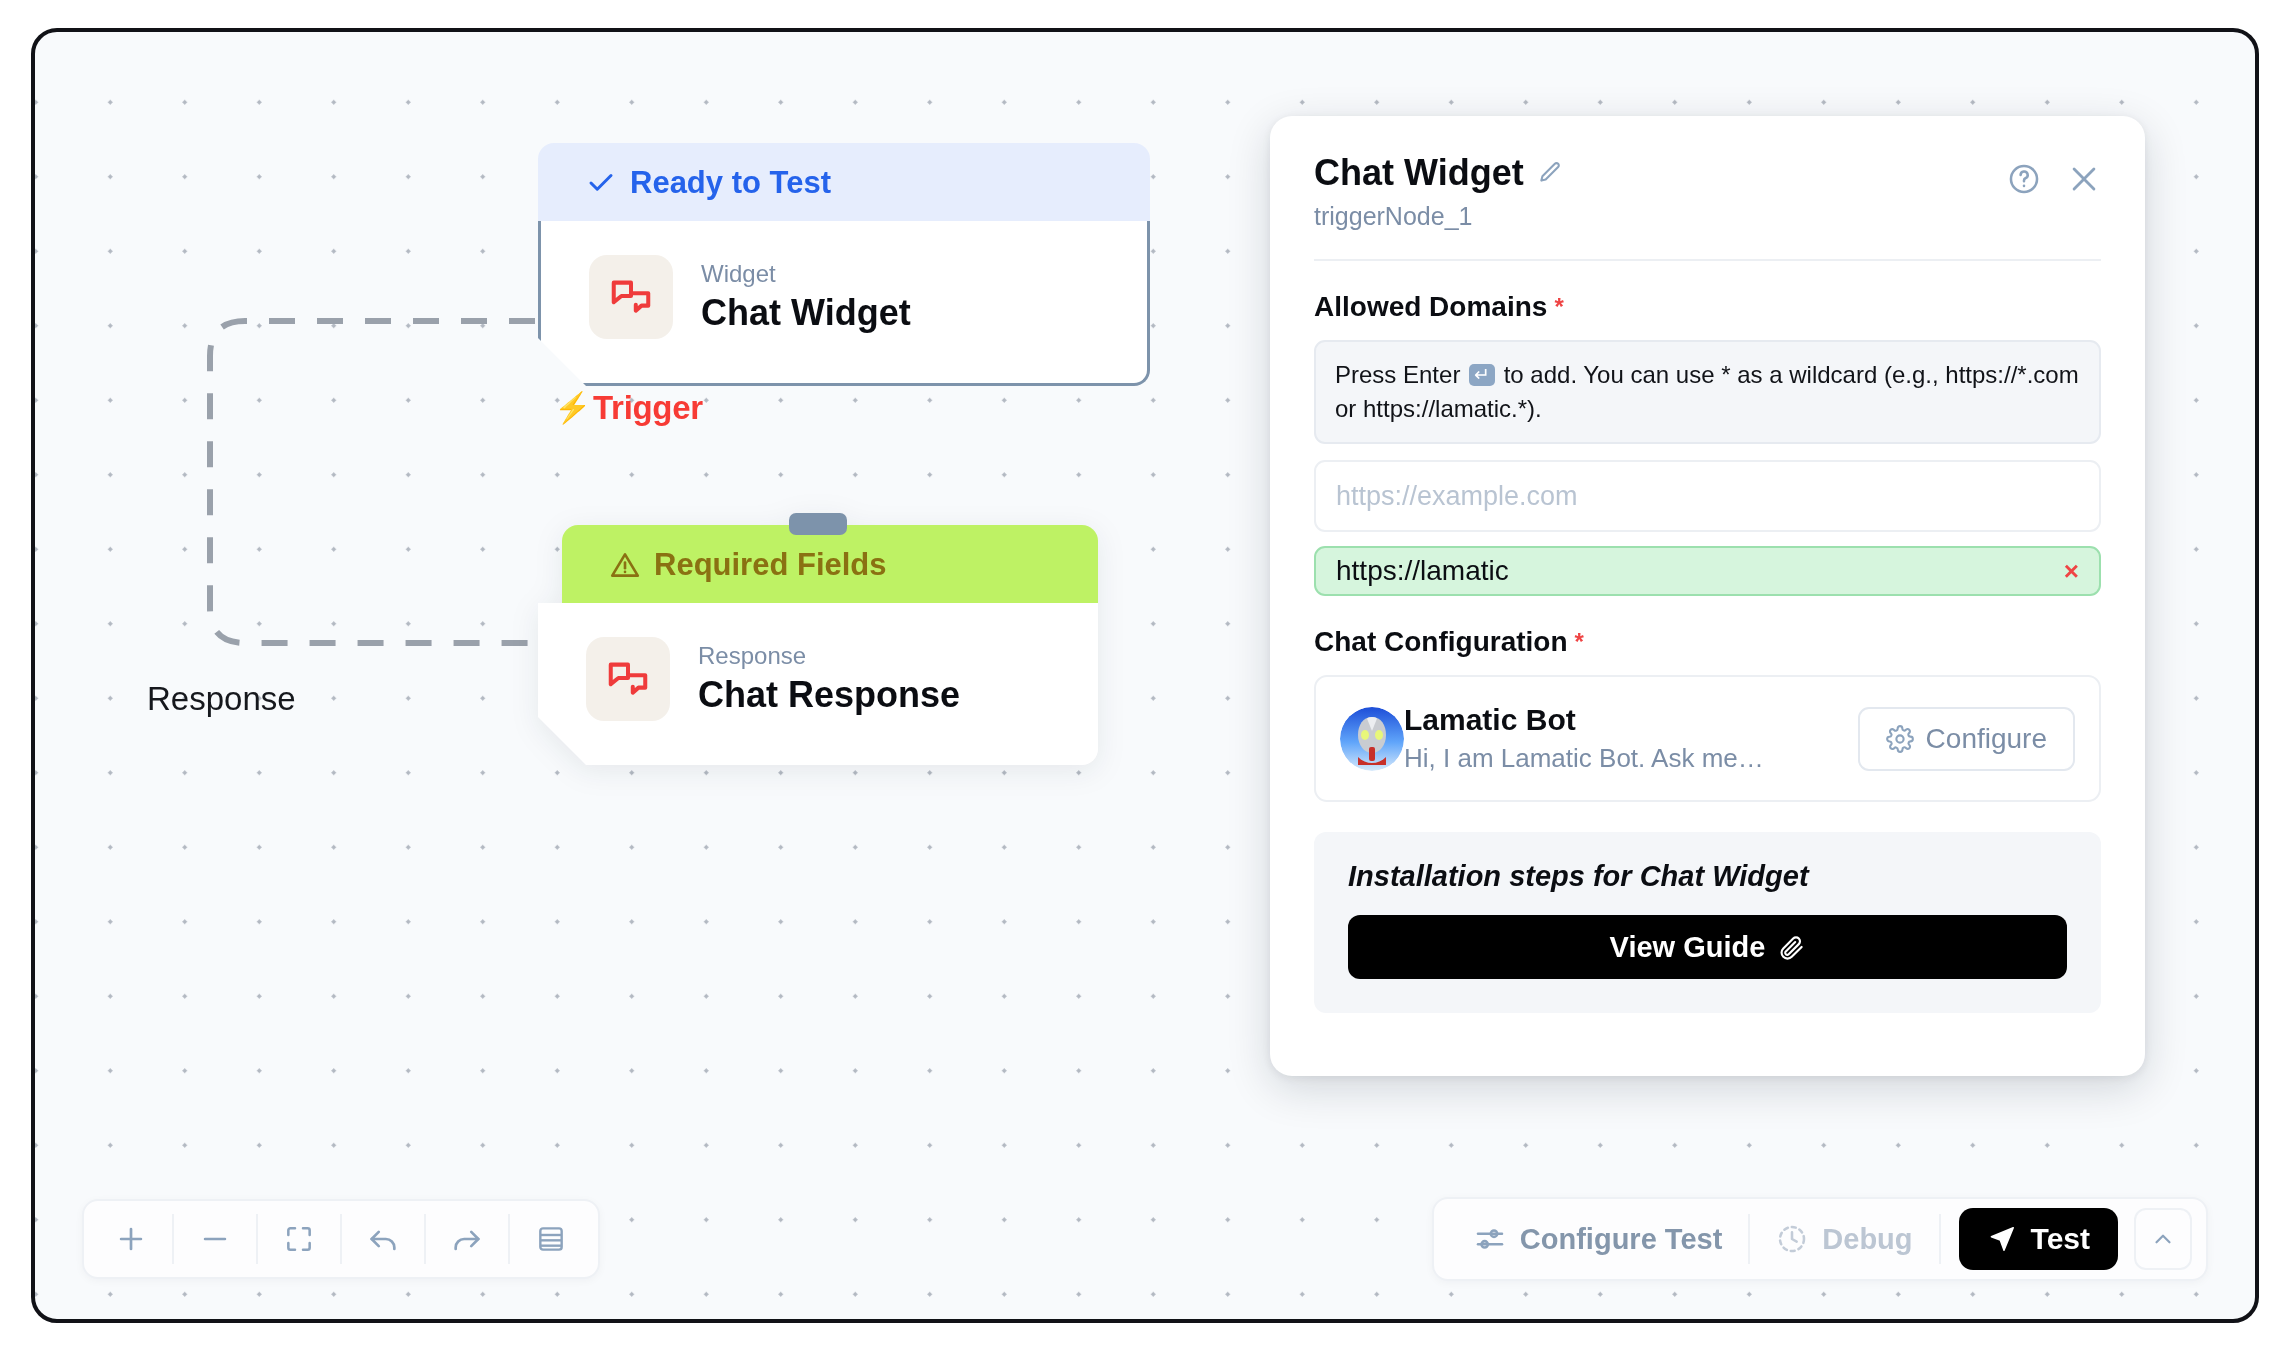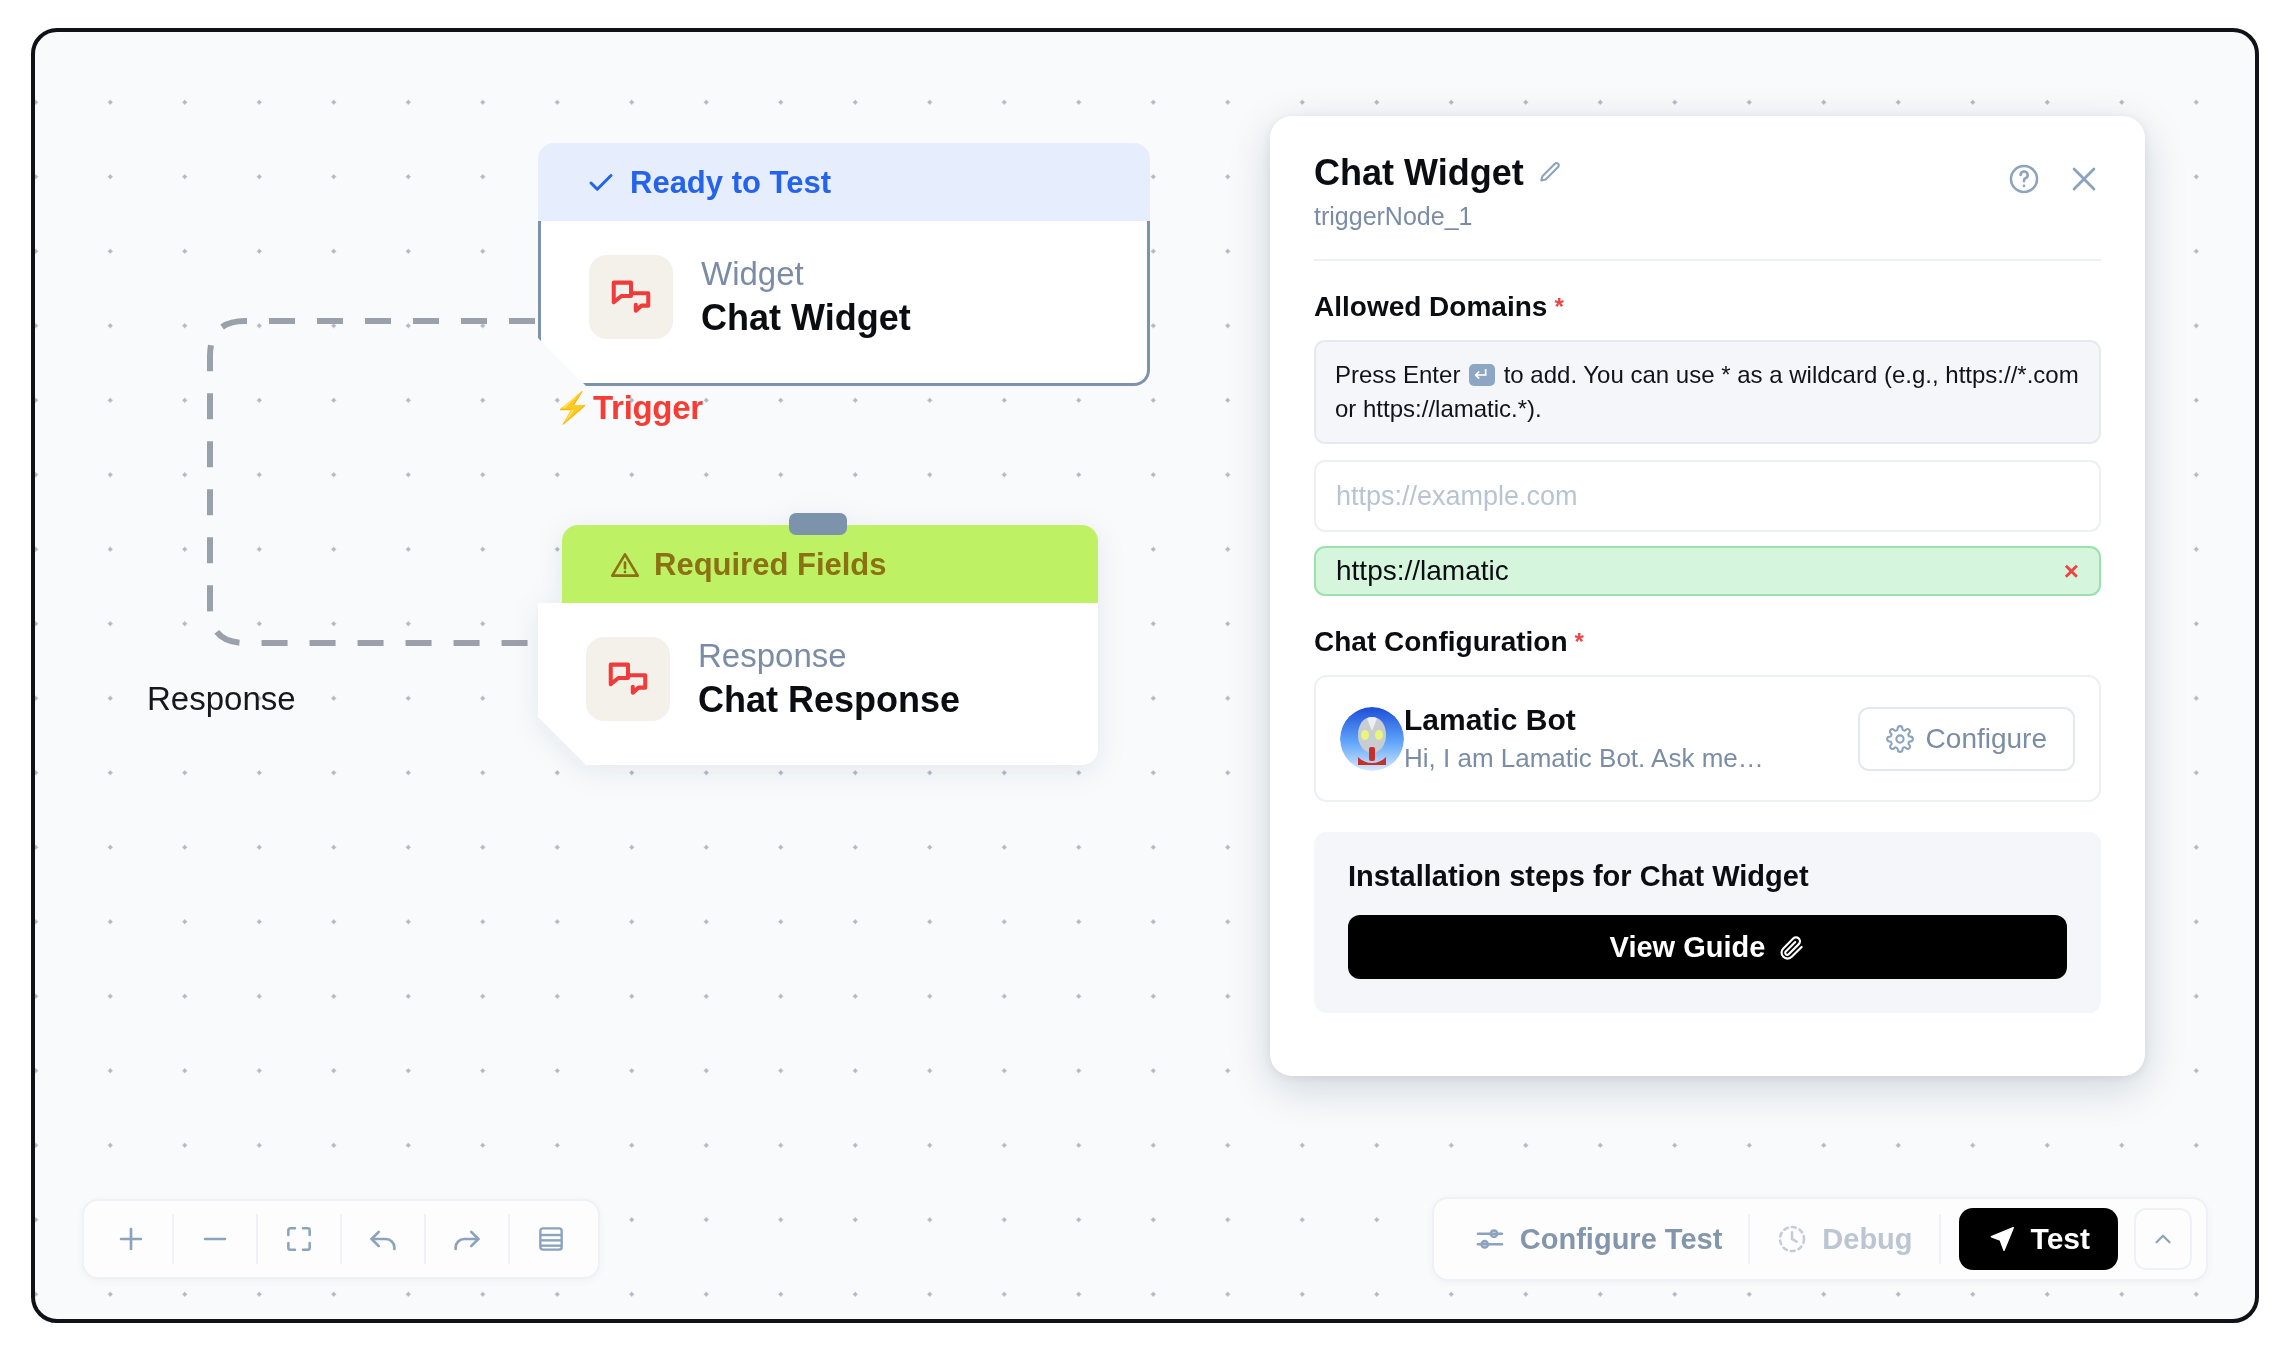--- a/index.html
+++ b/index.html
@@ -81,21 +81,21 @@
     clip-path: polygon(0 0, 100% 0, 100% 100%, 48px 100%, 0 calc(100% - 48px));
   }
 
   .node-icon {
     width: 84px; height: 84px; flex: none;
     border-radius: 18px;
     background: #f4f0ea;
     display: flex; align-items: center; justify-content: center;
   }
   .node-texts { display: flex; flex-direction: column; gap: 4px; }
-  .node-kind  { font-size: 33px; color: #7b8da6; font-weight: 400; white-space: nowrap; }
+  .node-kind  { font-size: 24px; color: #7b8da6; font-weight: 400; white-space: nowrap; }
   .node-title { font-size: 36px; color: #0b0d12; font-weight: 700; white-space: nowrap; }
 
   .handle {
     position: absolute;
     width: 58px; height: 22px;
     background: #7d93ab;
     border-radius: 7px;
   }
   .handle-line {
     position: absolute;
@@ -183,21 +183,21 @@
     display: flex; align-items: center; gap: 12px;
     font-size: 28px; color: #7b8da6; background: #fff;
   }
 
   .install-box {
     margin-top: 30px;
     background: #f4f6f9;
     border-radius: 12px;
     padding: 28px 34px 34px 34px;
   }
-  .install-title { font-size: 29px; font-weight: 700; color: #0b0d12; }
+  .install-title { font-size: 29px; font-weight: 700; color: #0b0d12; font-style: italic; }
   .view-guide-btn {
     margin-top: 22px;
     height: 64px;
     background: #000; color: #fff;
     border-radius: 12px;
     display: flex; align-items: center; justify-content: center; gap: 13px;
     font-size: 29px; font-weight: 700;
   }
 
   

